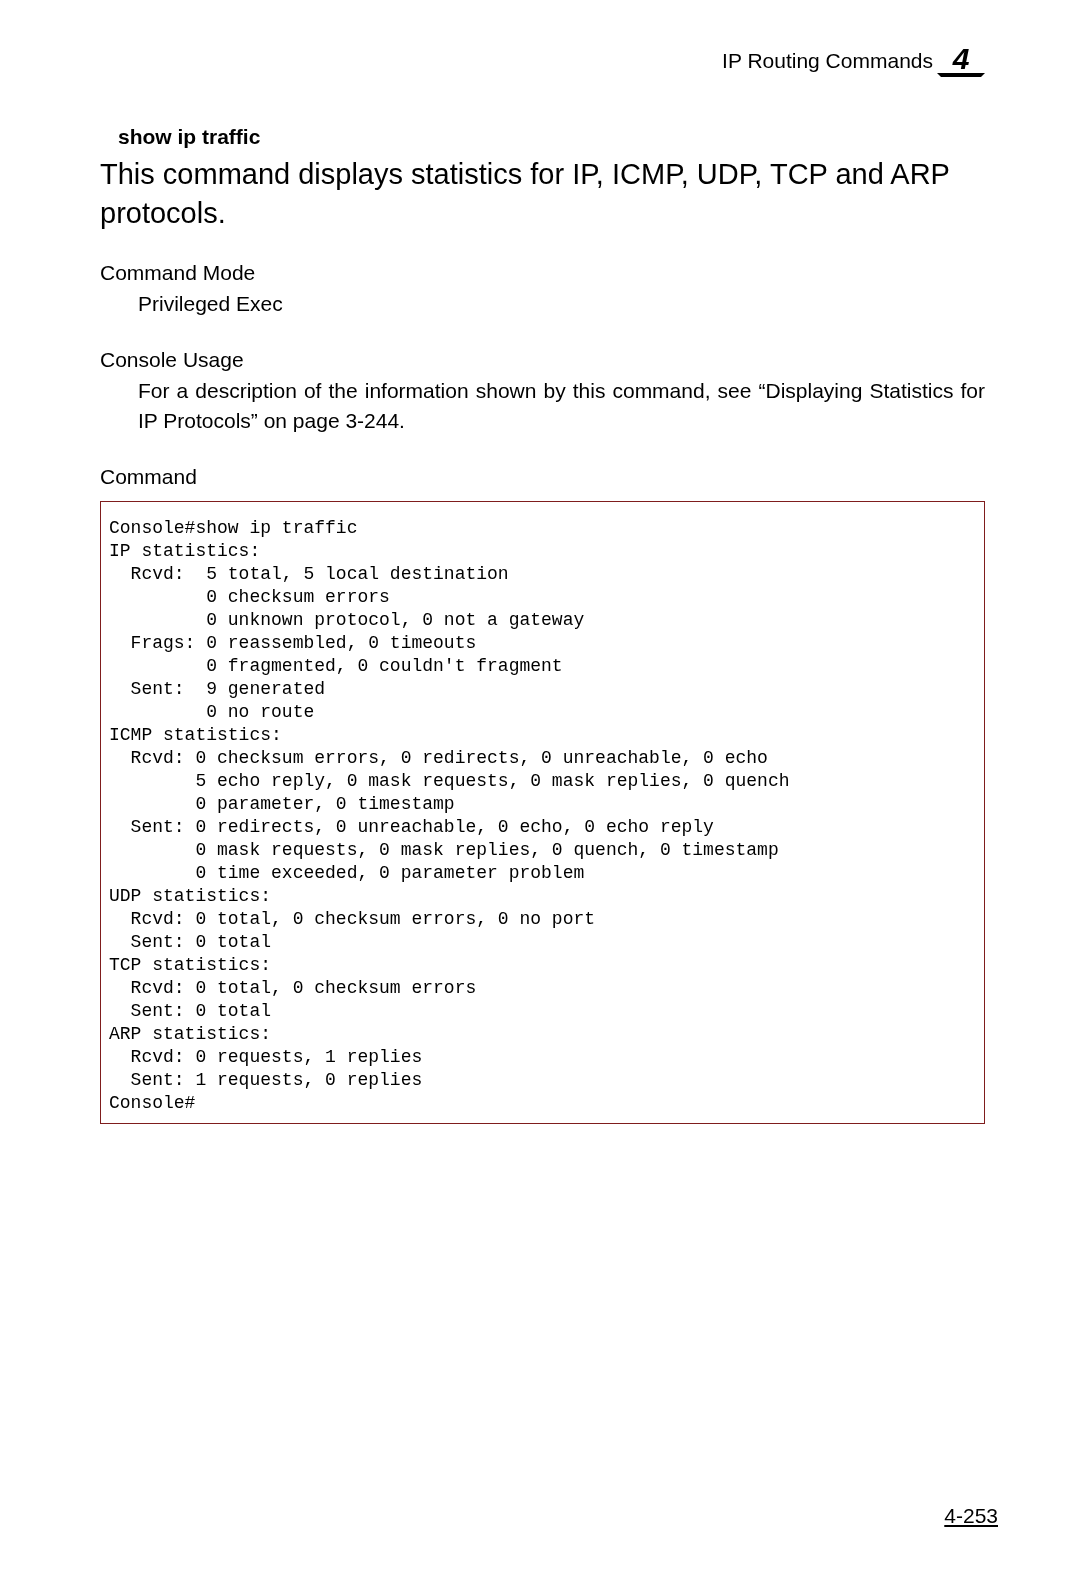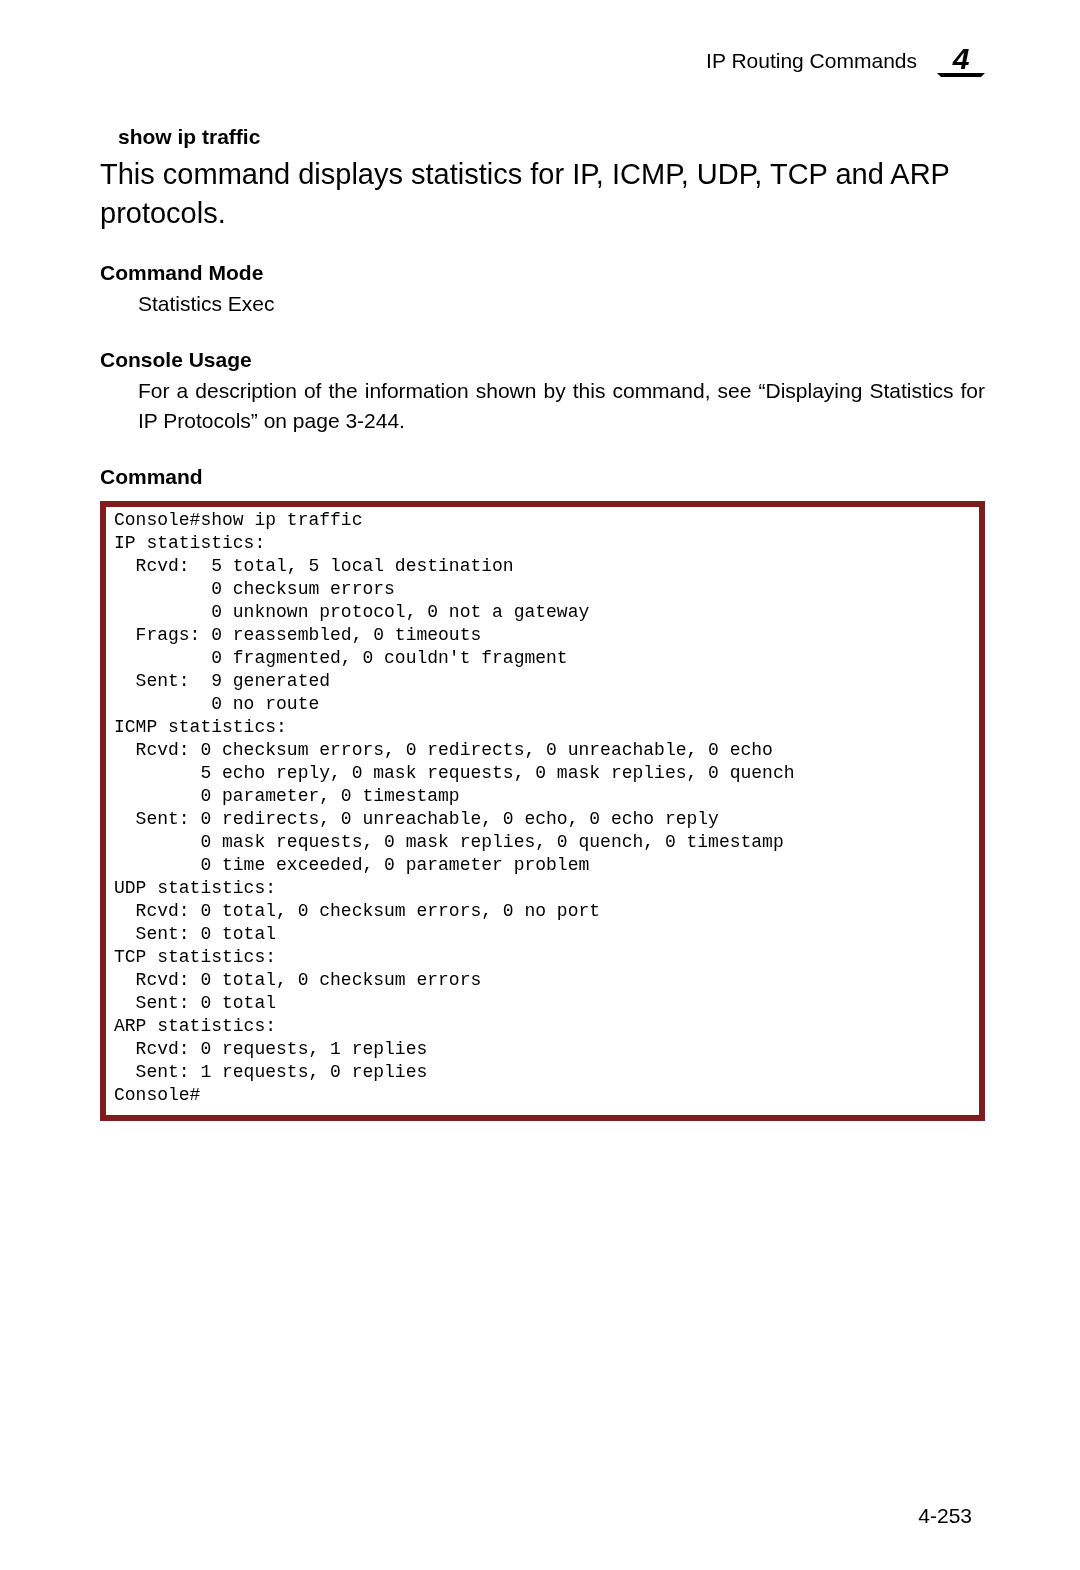--- a/index.html
+++ b/index.html
@@ -14,21 +14,21 @@
       font-family: Arial, Helvetica, sans-serif;
       color: #000;
       position: relative;
       padding: 45px 95px 0 100px;
     }
     .header {
       display: flex;
       justify-content: flex-end;
       align-items: center;
       margin-bottom: 48px;
-      gap: 20px;
+      gap: 4px;
     }
     .header-text {
       font-size: 21px;
       font-family: Arial, Helvetica, sans-serif;
     }
     .chapter-badge {
       width: 48px;
       height: 32px;
       position: relative;
     }
@@ -43,67 +43,68 @@
       font-family: Arial, Helvetica, sans-serif;
       margin-left: 18px;
     }
     .section-desc {
       font-size: 29px;
       margin-bottom: 28px;
       font-family: Arial, Helvetica, sans-serif;
       line-height: 1.35;
     }
     .subhead {
-      font-weight: bold;
+      font-weight: normal;
       font-size: 21px;
       margin-bottom: 4px;
       font-family: Arial, Helvetica, sans-serif;
     }
     .indented {
       margin-left: 38px;
       font-size: 21px;
       margin-bottom: 28px;
       font-family: Arial, Helvetica, sans-serif;
       line-height: 1.45;
     }
     .code-block {
-      border: 6px solid #7f1d1d;
-      padding: 2px 8px 8px 8px;
+      border: 1px solid #7f1d1d;
+      padding: 15px 8px 8px 8px;
       font-family: "Courier New", Courier, monospace;
       font-size: 18px;
       white-space: pre;
       line-height: 1.28;
       margin-top: 12px;
     }
     .page-number {
       position: absolute;
       bottom: 42px;
-      right: 108px;
+      right: 82px;
       font-size: 21px;
       font-family: Arial, Helvetica, sans-serif;
+      text-decoration: underline;
     }
   </style>
 </head>
 <body>
 
 <div class="header">
   <span class="header-text">IP Routing Commands</span>
   <span class="chapter-badge">
     <svg viewBox="0 0 48 32">
       <polygon points="0,28 48,28 44,32 4,32" fill="#000"></polygon>
       <text x="24" y="24" font-family="Arial Black, Arial, sans-serif" font-size="30" font-weight="900" font-style="italic" text-anchor="middle" fill="#000">4</text>
     </svg>
   </span>
 </div>
 
 <div class="section-title">show ip traffic</div>
 <div class="section-desc">This command displays statistics for IP, ICMP, UDP, TCP and ARP protocols.</div>
 
 <div class="subhead">Command Mode</div>
-<div class="indented">Statistics Exec</div>
+<div class="indented">Privileged Exec</div>
 
 <div class="subhead">Console Usage</div>
 <div class="indented" style="text-align:justify;">For a description of the information shown by this command, see “Displaying Statistics for IP Protocols” on page 3-244.</div>
 
 <div class="subhead">Command</div>
 <div class="code-block">Console#show ip traffic
 IP statistics:
   Rcvd:  5 total, 5 local destination
          0 checksum errors
          0 unknown protocol, 0 not a gateway

